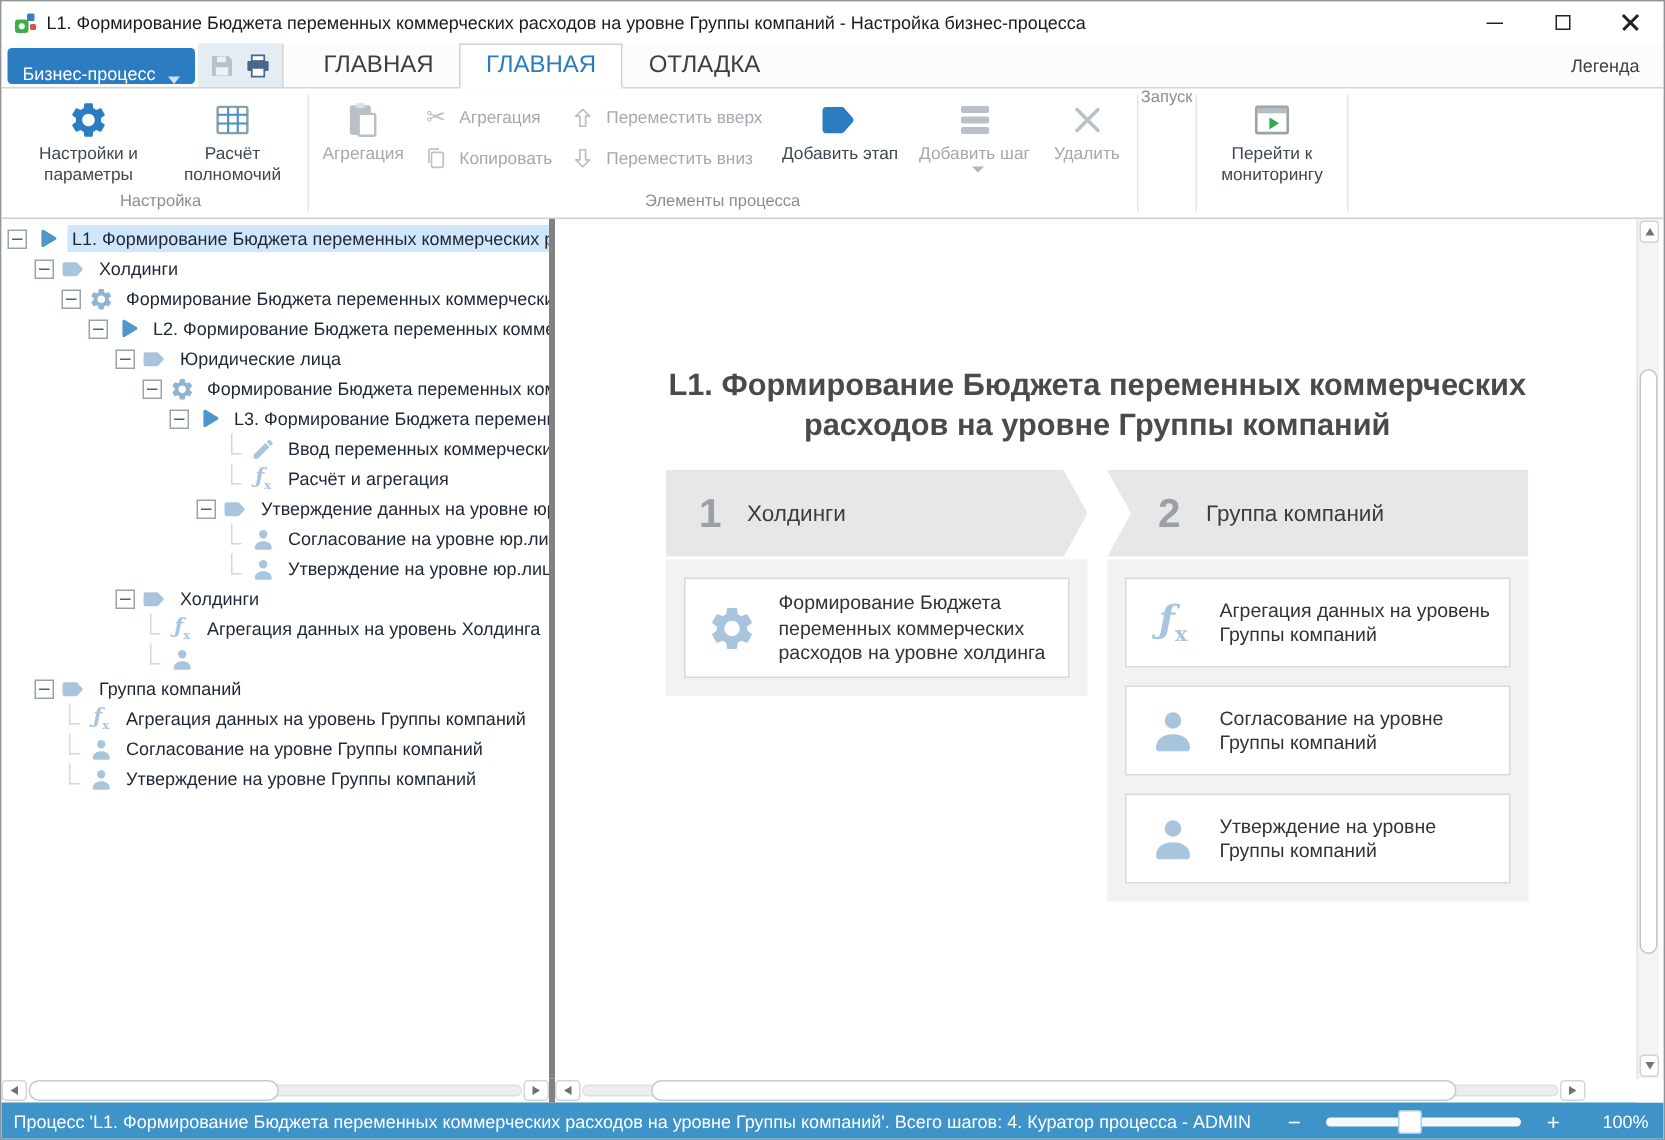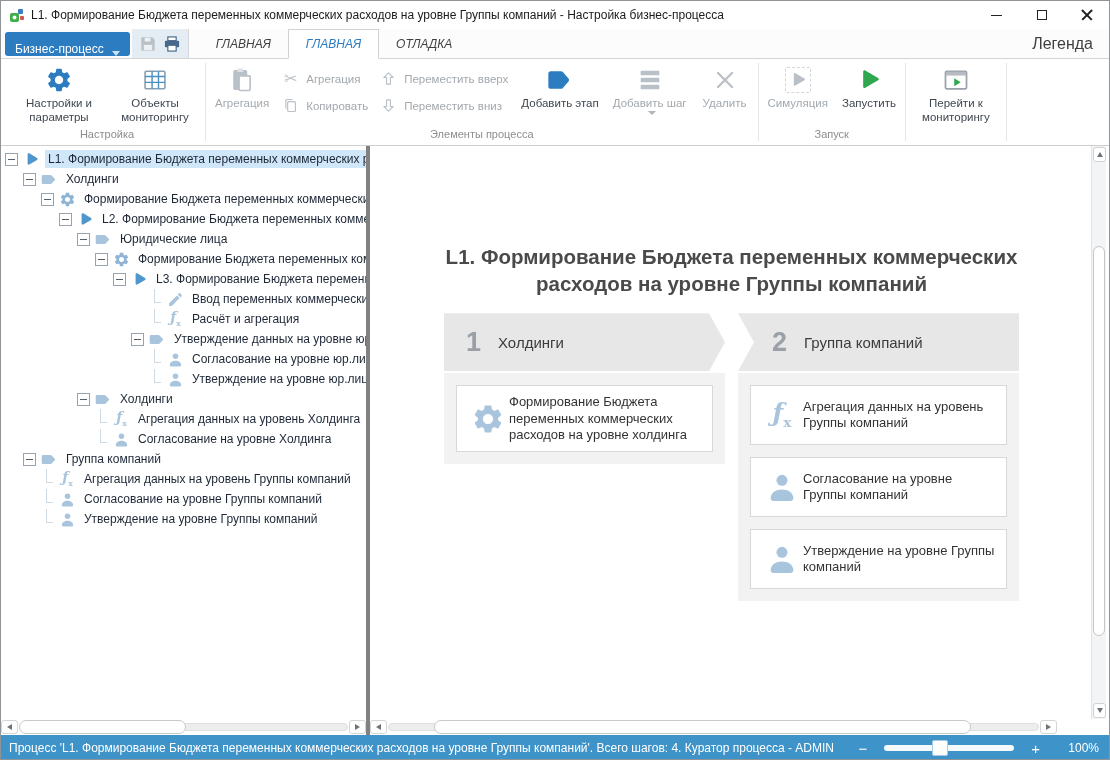--- a/index.html
+++ b/index.html
@@ -19,23 +19,23 @@
   .glyph-close:before,.glyph-close:after { content:""; position:absolute; left:-1px; top:5px; width:14px; height:1.6px; background:#222; }
   .glyph-close:before { transform:rotate(45deg); } .glyph-close:after { transform:rotate(-45deg); }
 
   
   .tabrow { height:30px; display:flex; align-items:stretch; background:#fcfcfd; border-bottom:1px solid #d4d4d4; position:relative; }
   .appbtn { margin:3px 2px 3px 4px; height:24px; background:#2b7cc0; color:#fff; font-size:12px; border-radius:3px; display:flex; align-items:flex-end; padding:0 10px; gap:8px; cursor:pointer; }
   .caret { width:0; height:0; border-left:4px solid transparent; border-right:4px solid transparent; border-top:5px solid #cfe2f2; }
   .quickicons { background:#e4edf4; display:flex; align-items:center; gap:4px; padding:0 6px; border-right:1px solid #d6d6d6; }
   .qicon { width:20px; height:20px; display:inline-block; }
   #tabs { display:flex; margin-left:10px; }
-  .tab { padding:0 17px; display:flex; align-items:center; font-size:12px; color:#3f3f3f; cursor:pointer; position:relative;font-style:italic; }
+  .tab { padding:0 17px; display:flex; align-items:center; font-size:16px; color:#3f3f3f; cursor:pointer; position:relative; }
   .tab.active { background:#fff; color:#2b7cc0; border:1px solid #d2d2d2; border-bottom:1px solid #fff; margin-bottom:-1px; z-index:2; }
-  .legend { margin-left:auto; display:flex; align-items:center; padding:0 16px; font-size:16px; color:#3f3f3f; cursor:pointer; }
+  .legend { margin-left:auto; display:flex; align-items:center; padding:0 16px; font-size:12px; color:#3f3f3f; cursor:pointer; }
 
   
   .ribbon { height:87px; background:#fff; border-bottom:1px solid #cfcfcf; display:flex; align-items:stretch; padding-left:10px; }
   .rgroup { display:flex; flex-direction:column; }
   .rbtns { flex:1; display:flex; align-items:flex-start; padding-top:5px; }
   .rlabel { height:17px; font-size:11px; color:#8d8d8d; text-align:center; }
   .rsep { width:0; border-left:1px solid #e5e5e5; margin:4px 2px; }
   .rbig { display:flex; flex-direction:column; align-items:center; min-width:62px; max-width:96px; padding:2px 7px 0; background:none; border:none; cursor:pointer; }
   .rbig .icon { width:28px; height:28px; margin-bottom:3px; }
   .rbig .blabel { font-size:11.5px; line-height:1.18; text-align:center; color:#3f4750; font-family:inherit; }
@@ -82,21 +82,21 @@
   .diagram { position:absolute; left:74px; top:98px; width:575px; }
   .dtitle { font-size:20.5px; font-weight:bold; color:#4a4a4a; text-align:center; line-height:1.3; margin-bottom:16px; }
   #stages { display:flex; gap:13px; }
   .stage { flex:1; display:flex; flex-direction:column; }
   .sband { height:58px; background:#e7e7e8; display:flex; align-items:center; padding-left:22px; gap:17px; }
   .stage:first-child .sband { clip-path:polygon(0 0, calc(100% - 16px) 0, 100% 50%, calc(100% - 16px) 100%, 0 100%); }
   .stage:last-child .sband { clip-path:polygon(0 0, 100% 0, 100% 100%, 0 100%, 16px 50%); padding-left:34px; }
   .snum { font-size:27px; font-weight:bold; color:#9aa0a6; }
   .sname { font-size:15px; color:#3c3c3c; }
   .scol { background:#f2f2f2; margin-top:2px; padding:12px; display:flex; flex-direction:column; gap:12px; }
-  .card { background:#fff; border:1px solid #d8d8d8; display:flex; align-items:center; padding:8px 10px; min-height:60px; cursor:pointer; }
+  .card { background:#fff; border:1px solid #d8d8d8; display:flex; align-items:center; gap:10px; padding:8px 10px; min-height:60px; cursor:pointer; }
   .card .icon { width:42px; height:34px; flex:0 0 auto; }
   .card .fx { font-size:25px; }
   .clabel { font-size:13px; color:#333; line-height:1.25; }
 
   
   .scrollrow { height:16px; display:flex; background:#fff; }
   .hzone { position:relative; }
   .hzone.left { width:365px; }
   .hzone.right { flex:1; margin-right:34px; }
   .hzone .track { position:absolute; left:18px; right:18px; top:4px; height:8px; background:#ededee; border:1px solid #e0e0e0; border-radius:4px; }
@@ -183,21 +183,21 @@
             </span>
             <span class="blabel">Настройки и параметры</span>
           </button>
           <button class="rbig">
             <span class="icon">
               <svg viewBox="0 0 24 24">
                 <rect x="3.5" y="4.5" width="17" height="15" rx="1" fill="#fff" stroke="#8aa0b0" stroke-width="1.4"></rect>
                 <path d="M3.5 9h17M9.5 4.5v15M15 4.5v15M3.5 14h17" stroke="#4a90c4" stroke-width="1.2" fill="none"></path>
               </svg>
             </span>
-            <span class="blabel">Объекты мониторингу</span>
+            <span class="blabel">Расчёт полномочий</span>
           </button>
         </div>
         <div class="rlabel">Настройка</div>
       </div>
       <div class="rsep"></div>
       <div class="rgroup">
         <div class="rbtns">
           <button class="rbig disabled">
             <span class="icon">
               <svg viewBox="0 0 24 24">
@@ -268,40 +268,20 @@
                 <path stroke="#b9c0c7" stroke-width="2" stroke-linecap="round" fill="none" d="M6 6L18 18M18 6L6 18"></path>
               </svg>
             </span>
             <span class="blabel">Удалить</span>
           </button>
         </div>
         <div class="rlabel">Элементы процесса</div>
       </div>
       <div class="rsep"></div>
       <div class="rgroup">
-        <div class="rbtns">
-          <button class="rbig disabled">
-            <span class="icon" style="width: auto;">
-              <span class="dashedbox">
-                <svg viewBox="0 0 24 24">
-                  <path fill="#b9c0c7" d="M7 4.8c0-.9 1-1.5 1.8-1l11 6.4c.8.5.8 1.6 0 2.1l-11 6.4c-.8.5-1.8-.1-1.8-1z"></path>
-                </svg>
-              </span>
-            </span>
-            <span class="blabel">Симуляция</span>
-          </button>
-          <button class="rbig">
-            <span class="icon">
-              <svg viewBox="0 0 24 24">
-                <path fill="#2fa84f" d="M7 4.8c0-.9 1-1.5 1.8-1l11 6.4c.8.5.8 1.6 0 2.1l-11 6.4c-.8.5-1.8-.1-1.8-1z"></path>
-              </svg>
-            </span>
-            <span class="blabel">Запустить</span>
-          </button>
-        </div>
         <div class="rlabel">Запуск</div>
       </div>
       <div class="rsep"></div>
       <div class="rgroup">
         <div class="rbtns">
           <button class="rbig">
             <span class="icon">
               <svg viewBox="0 0 24 24">
                 <rect x="3" y="4.5" width="18" height="15" rx="1" fill="#fff" stroke="#9aa3ab" stroke-width="1.5"></rect>
                 <rect x="3.5" y="5" width="17" height="3.2" fill="#b6bcc2"></rect>
@@ -476,21 +456,20 @@
         </div>
         <div class="trow">
           <span style="flex: 0 0 auto; width: 94px;"></span>
           <span class="leafstub"></span>
           <span class="icon">
             <svg viewBox="0 0 24 24">
               <circle cx="12" cy="7.3" r="3.9" fill="#a9c5dd"></circle>
               <path fill="#a9c5dd" d="M4 20.2c0-4.2 3.6-6.4 8-6.4s8 2.2 8 6.4c0 .9-.7 1.6-1.6 1.6H5.6c-.9 0-1.6-.7-1.6-1.6z"></path>
             </svg>
           </span>
-          <span class="tlabel">Согласование на уровне Холдинга</span>
         </div>
         <div class="trow">
           <span style="flex: 0 0 auto; width: 22px;"></span>
           <span class="expander">
             <i></i>
           </span>
           <span class="icon">
             <svg viewBox="0 0 24 24">
               <path fill="#a9c5dd" d="M3 5.5h10.4c.6 0 1.17.27 1.55.73l4.8 5.04c.38.45.38 1.01 0 1.46l-4.8 5.04c-.38.46-.95.73-1.55.73H3c-1.1 0-2-.9-2-2v-9c0-1.1.9-2 2-2z"></path>
             </svg>

